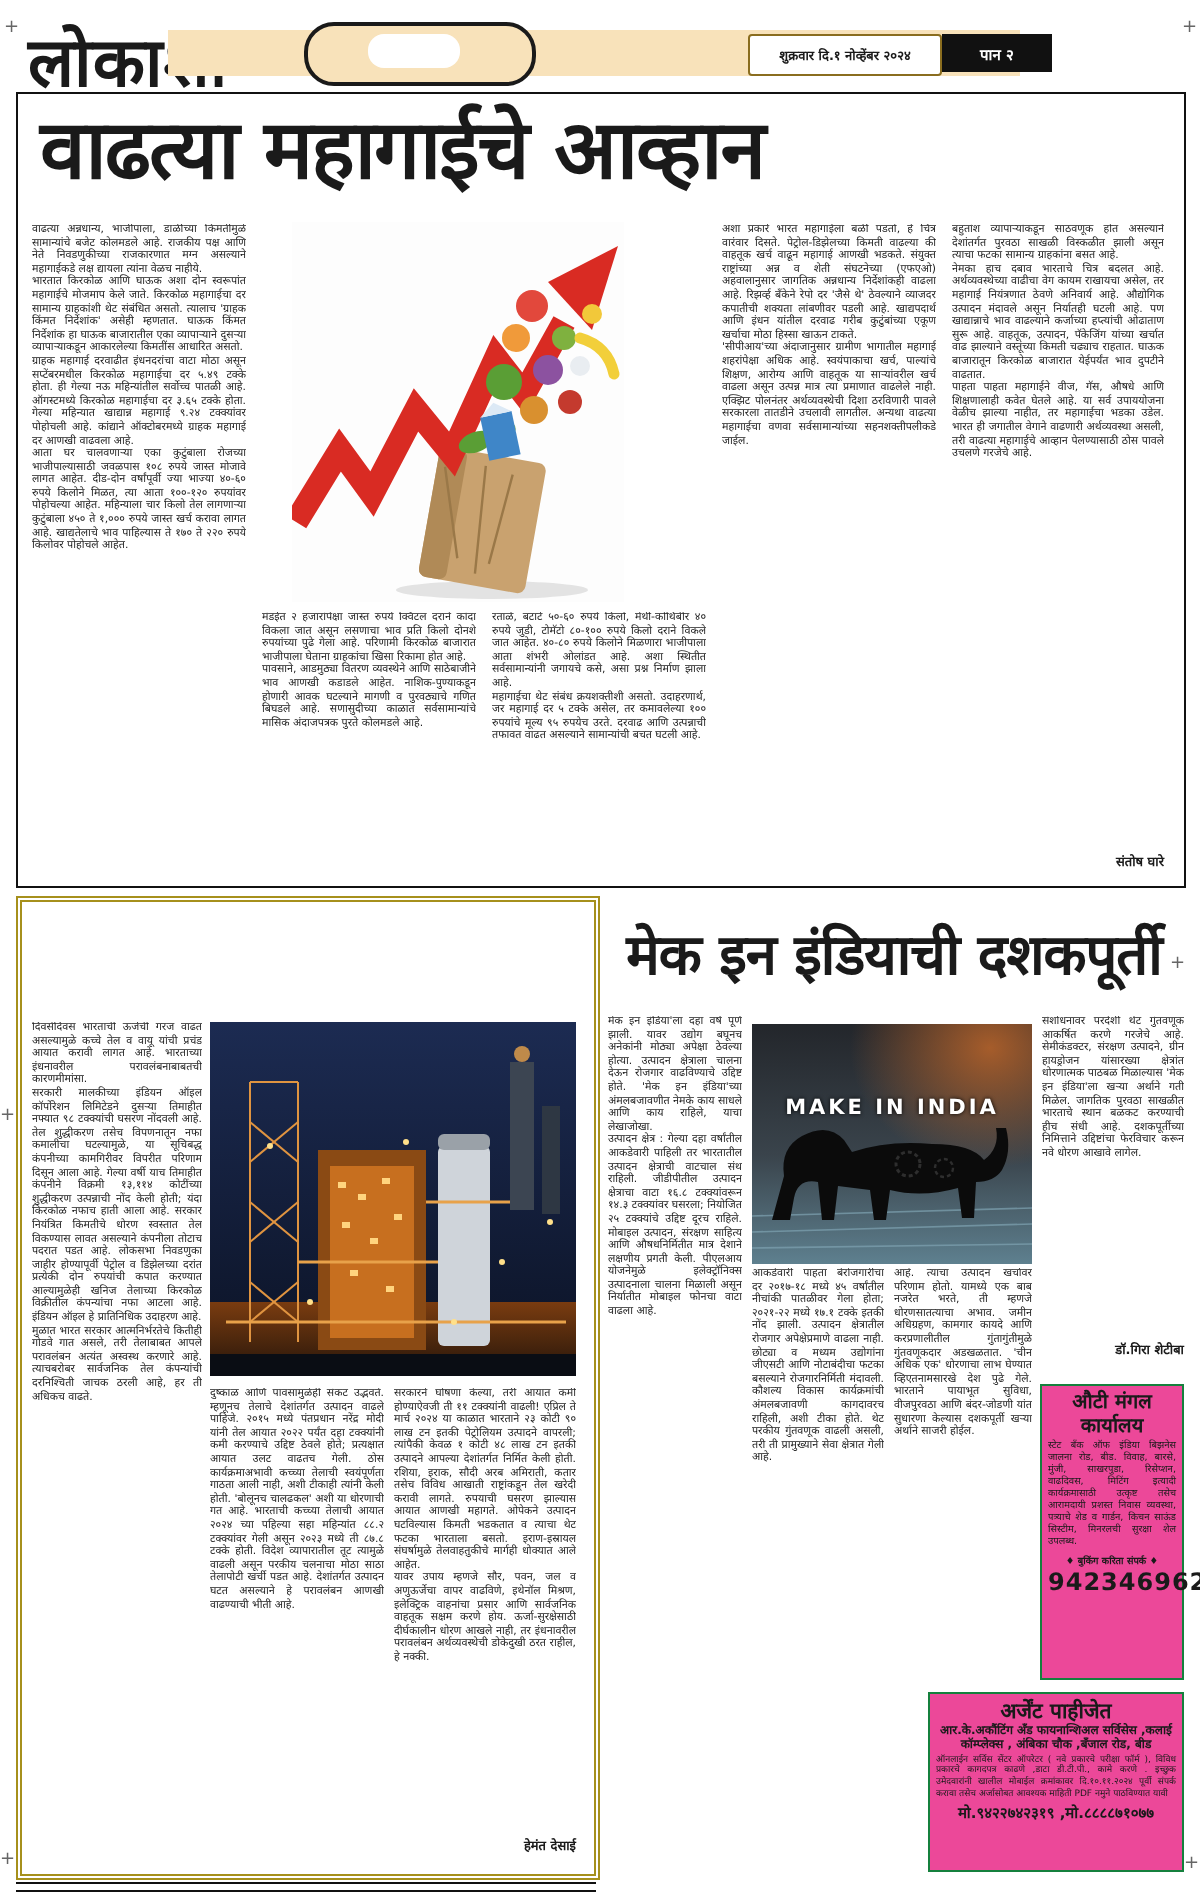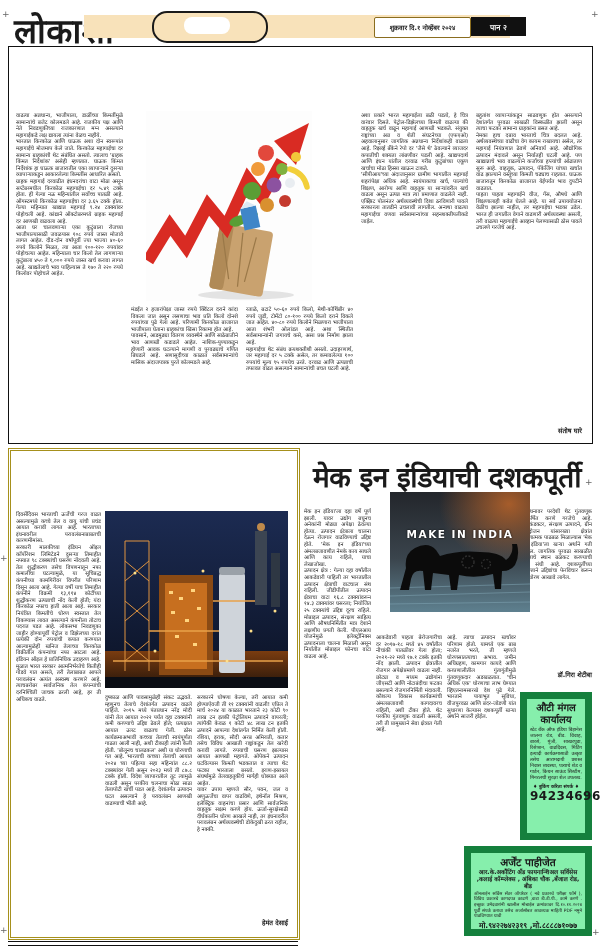--- a/index.html
+++ b/index.html
@@ -12,21 +12,21 @@
   .pill-in{background:#ffffff;border-radius:8px;}
   .datebox{background:#ffffff;border:1px solid #8a6d1f;border-radius:2px;font-size:6.5px;font-weight:bold;display:flex;align-items:center;justify-content:center;}
   .pagebox{background:#111111;color:#ffffff;font-size:7.5px;font-weight:bold;display:flex;align-items:center;justify-content:center;}
   .mainbox{border:1.5px solid #111111;background:#ffffff;}
   .headline-xl{font-size:41px;font-weight:900;letter-spacing:-1px;line-height:1.15;white-space:nowrap;}
   .headline-l{font-size:29px;font-weight:900;letter-spacing:-0.5px;display:flex;align-items:center;justify-content:center;}
   .col{font-size:5.4px;line-height:6.6px;text-align:justify;white-space:pre-line;color:#222222;overflow:hidden;}
   .byline{font-size:6.5px;font-weight:bold;text-align:right;}
   .goldbox{border:3px double #a6901c;background:#ffffff;}
   .band{background:#f8efd4;}
-  .adbox{border:7px solid #15803d;background:#86efac;box-sizing:border-box;padding:3px;}
+  .adbox{border:1px solid #15803d;background:#ec4899;box-sizing:border-box;padding:3px;}
   .ad-title{font-weight:bold;text-align:center;line-height:1.15;}
   .ad-body{font-size:4.8px;line-height:6px;text-align:justify;white-space:pre-line;}
   .ad-phone{font-weight:bold;text-align:center;}
   .crop{color:#666;font-size:9px;line-height:9px;}
   .mii-label{color:#ffffff;font-weight:bold;font-size:10.5px;letter-spacing:1.5px;text-align:center;text-shadow:0 0 2px #000;white-space:nowrap;}
   .dbl-rule{border-top:1px solid #111;border-bottom:1px solid #111;height:3px;}
   svg{display:block;}
 </style>
 </head>
 <body>
@@ -41,20 +41,21 @@
   <span class="abs crop" style="left:592px;top:928px;">+</span>
 
   <div class="abs masthead" style="left:14px;top:7px;">लोकाशा</div>
   <div class="abs hbar" style="left:84px;top:15px;width:426px;height:23px;"></div>
   <div class="abs pill" style="left:152px;top:11px;width:112px;height:28px;"></div>
   <div class="abs pill-in" style="left:184px;top:17px;width:46px;height:17px;"></div>
   <div class="abs datebox" style="left:374px;top:17px;width:95px;height:19px;">शुक्रवार दि.१ नोव्हेंबर २०२४</div>
   <div class="abs pagebox" style="left:471px;top:17px;width:55px;height:19px;">पान २</div>
 
   <div class="abs mainbox" style="left:8px;top:46px;width:583px;height:396px;"></div>
+  <div class="abs headline-xl" style="left:20px;top:52px;width:560px;">वाढत्या महागाईचे आव्हान</div>
 
   <div class="abs col" style="left:16px;top:112px;width:107px;height:326px;">वाढत्या अन्नधान्य, भाजीपाला, डाळींच्या किमतींमुळे सामान्यांचे बजेट कोलमडले आहे. राजकीय पक्ष आणि नेते निवडणुकीच्या राजकारणात मग्न असल्याने महागाईकडे लक्ष द्यायला त्यांना वेळच नाहीये.
 भारतात किरकोळ आणि घाऊक अशा दोन स्वरूपांत महागाईचे मोजमाप केले जाते. किरकोळ महागाईचा दर सामान्य ग्राहकांशी थेट संबंधित असतो. त्यालाच 'ग्राहक किंमत निर्देशांक' असेही म्हणतात. घाऊक किंमत निर्देशांक हा घाऊक बाजारातील एका व्यापाऱ्याने दुसऱ्या व्यापाऱ्याकडून आकारलेल्या किमतींस आधारित असतो.
 ग्राहक महागाई दरवाढीत इंधनदरांचा वाटा मोठा असून सप्टेंबरमधील किरकोळ महागाईचा दर ५.४९ टक्के होता. ही गेल्या नऊ महिन्यांतील सर्वोच्च पातळी आहे. ऑगस्टमध्ये किरकोळ महागाईचा दर ३.६५ टक्के होता. गेल्या महिन्यात खाद्यान्न महागाई ९.२४ टक्क्यांवर पोहोचली आहे. कांद्याने ऑक्टोबरमध्ये ग्राहक महागाई दर आणखी वाढवला आहे.
 आता घर चालवणाऱ्या एका कुटुंबाला रोजच्या भाजीपाल्यासाठी जवळपास १०८ रुपये जास्त मोजावे लागत आहेत. दीड-दोन वर्षांपूर्वी ज्या भाज्या ४०-६० रुपये किलोने मिळत, त्या आता १००-१२० रुपयांवर पोहोचल्या आहेत. महिन्याला चार किलो तेल लागणाऱ्या कुटुंबाला ४५० ते १,००० रुपये जास्त खर्च करावा लागत आहे. खाद्यतेलाचे भाव पाहिल्यास ते १७० ते २२० रुपये किलोवर पोहोचले आहेत.</div>
   <div class="abs col" style="left:131px;top:306px;width:107px;height:132px;">मंडईत २ हजारांपेक्षा जास्त रुपये क्विंटल दराने कांदा विकला जात असून लसणाचा भाव प्रति किलो दोनशे रुपयांच्या पुढे गेला आहे. परिणामी किरकोळ बाजारात भाजीपाला घेताना ग्राहकांचा खिसा रिकामा होत आहे.
 पावसाने, आडमुठ्या वितरण व्यवस्थेने आणि साठेबाजीने भाव आणखी कडाडले आहेत. नाशिक-पुण्याकडून होणारी आवक घटल्याने मागणी व पुरवठ्याचे गणित बिघडले आहे. सणासुदीच्या काळात सर्वसामान्यांचे मासिक अंदाजपत्रक पुरते कोलमडले आहे.</div>
   <div class="abs col" style="left:246px;top:306px;width:107px;height:132px;">रताळे, बटाटे ५०-६० रुपये किलो, मेथी-कोथिंबीर ४० रुपये जुडी, टोमॅटो ८०-१०० रुपये किलो दराने विकले जात आहेत. ४०-८० रुपये किलोने मिळणारा भाजीपाला आता शंभरी ओलांडत आहे. अशा स्थितीत सर्वसामान्यांनी जगायचे कसे, असा प्रश्न निर्माण झाला आहे.
 महागाईचा थेट संबंध क्रयशक्तीशी असतो. उदाहरणार्थ, जर महागाई दर ५ टक्के असेल, तर कमावलेल्या १०० रुपयांचे मूल्य ९५ रुपयेच उरते. दरवाढ आणि उत्पन्नाची तफावत वाढत असल्याने सामान्यांची बचत घटली आहे.</div>
   <div class="abs col" style="left:361px;top:112px;width:107px;height:326px;">अशा प्रकारे भारत महागाईला बळी पडतो, हे चित्र वारंवार दिसते. पेट्रोल-डिझेलच्या किमती वाढल्या की वाहतूक खर्च वाढून महागाई आणखी भडकते. संयुक्त राष्ट्रांच्या अन्न व शेती संघटनेच्या (एफएओ) अहवालानुसार जागतिक अन्नधान्य निर्देशांकही वाढला आहे. रिझर्व्ह बँकेने रेपो दर 'जैसे थे' ठेवल्याने व्याजदर कपातीची शक्यता लांबणीवर पडली आहे. खाद्यपदार्थ आणि इंधन यांतील दरवाढ गरीब कुटुंबांच्या एकूण खर्चाचा मोठा हिस्सा खाऊन टाकते.
@@ -164,21 +165,21 @@
   <div class="abs dbl-rule" style="left:8px;top:941px;width:290px;"></div>
 
   <div class="abs headline-l" style="left:302px;top:450px;width:290px;height:52px;font-size:28px;">मेक इन इंडियाची दशकपूर्ती</div>
   <div class="abs col" style="left:304px;top:508px;width:67px;height:426px;">मेक इन इंडिया'ला दहा वर्षे पूर्ण झाली. यावर उद्योग बघूनच अनेकांनी मोठ्या अपेक्षा ठेवल्या होत्या. उत्पादन क्षेत्राला चालना देऊन रोजगार वाढविण्याचे उद्दिष्ट होते. 'मेक इन इंडिया'च्या अंमलबजावणीत नेमके काय साधले आणि काय राहिले, याचा लेखाजोखा.
 उत्पादन क्षेत्र : गेल्या दहा वर्षांतील आकडेवारी पाहिली तर भारतातील उत्पादन क्षेत्राची वाटचाल संथ राहिली. जीडीपीतील उत्पादन क्षेत्राचा वाटा १६.८ टक्क्यांवरून १४.३ टक्क्यांवर घसरला; नियोजित २५ टक्क्यांचे उद्दिष्ट दूरच राहिले. मोबाइल उत्पादन, संरक्षण साहित्य आणि औषधनिर्मितीत मात्र देशाने लक्षणीय प्रगती केली. पीएलआय योजनेमुळे इलेक्ट्रॉनिक्स उत्पादनाला चालना मिळाली असून निर्यातीत मोबाइल फोनचा वाटा वाढला आहे.</div>
   <div class="abs col" style="left:376px;top:634px;width:66px;height:300px;">आकडेवारी पाहता बेरोजगारीचा दर २०१७-१८ मध्ये ४५ वर्षांतील नीचांकी पातळीवर गेला होता; २०२१-२२ मध्ये १७.१ टक्के इतकी नोंद झाली. उत्पादन क्षेत्रातील रोजगार अपेक्षेप्रमाणे वाढला नाही. छोट्या व मध्यम उद्योगांना जीएसटी आणि नोटाबंदीचा फटका बसल्याने रोजगारनिर्मिती मंदावली. कौशल्य विकास कार्यक्रमांची अंमलबजावणी कागदावरच राहिली, अशी टीका होते. थेट परकीय गुंतवणूक वाढली असली, तरी ती प्रामुख्याने सेवा क्षेत्रात गेली आहे.</div>
   <div class="abs col" style="left:447px;top:634px;width:69px;height:206px;">आहे. त्याचा उत्पादन खर्चावर परिणाम होतो. यामध्ये एक बाब नजरेत भरते, ती म्हणजे धोरणसातत्याचा अभाव. जमीन अधिग्रहण, कामगार कायदे आणि करप्रणालीतील गुंतागुंतीमुळे गुंतवणूकदार अडखळतात. 'चीन अधिक एक' धोरणाचा लाभ घेण्यात व्हिएतनामसारखे देश पुढे गेले. भारताने पायाभूत सुविधा, वीजपुरवठा आणि बंदर-जोडणी यांत सुधारणा केल्यास दशकपूर्ती खऱ्या अर्थाने साजरी होईल.</div>
   <div class="abs col" style="left:521px;top:508px;width:71px;height:160px;">संशोधनावर परदेशी थेट गुंतवणूक आकर्षित करणे गरजेचे आहे. सेमीकंडक्टर, संरक्षण उत्पादने, ग्रीन हायड्रोजन यांसारख्या क्षेत्रांत धोरणात्मक पाठबळ मिळाल्यास 'मेक इन इंडिया'ला खऱ्या अर्थाने गती मिळेल. जागतिक पुरवठा साखळीत भारताचे स्थान बळकट करण्याची हीच संधी आहे. दशकपूर्तीच्या निमित्ताने उद्दिष्टांचा फेरविचार करून नवे धोरण आखावे लागेल.</div>
   <div class="abs byline" style="left:521px;top:670px;width:71px;">डॉ.गिरा शेटीबा</div>
 
-  <div class="abs" style="left:376px;top:492px;width:140px;height:120px;margin-left:14px;">
+  <div class="abs" style="left:376px;top:512px;width:140px;height:120px;">
     <svg width="140" height="120" viewBox="0 0 140 120">
       <defs>
         <linearGradient id="mg" x1="0" y1="0" x2="0" y2="1">
           <stop offset="0" stop-color="#23262b"></stop>
             <stop offset="0.55" stop-color="#3a444c"></stop>
             <stop offset="1" stop-color="#5e808f"></stop>
         </linearGradient>
         <radialGradient id="org" cx="0.85" cy="0.1" r="0.5">
           <stop offset="0" stop-color="#b4622a" stop-opacity="0.9"></stop>
             <stop offset="1" stop-color="#b4622a" stop-opacity="0"></stop>

